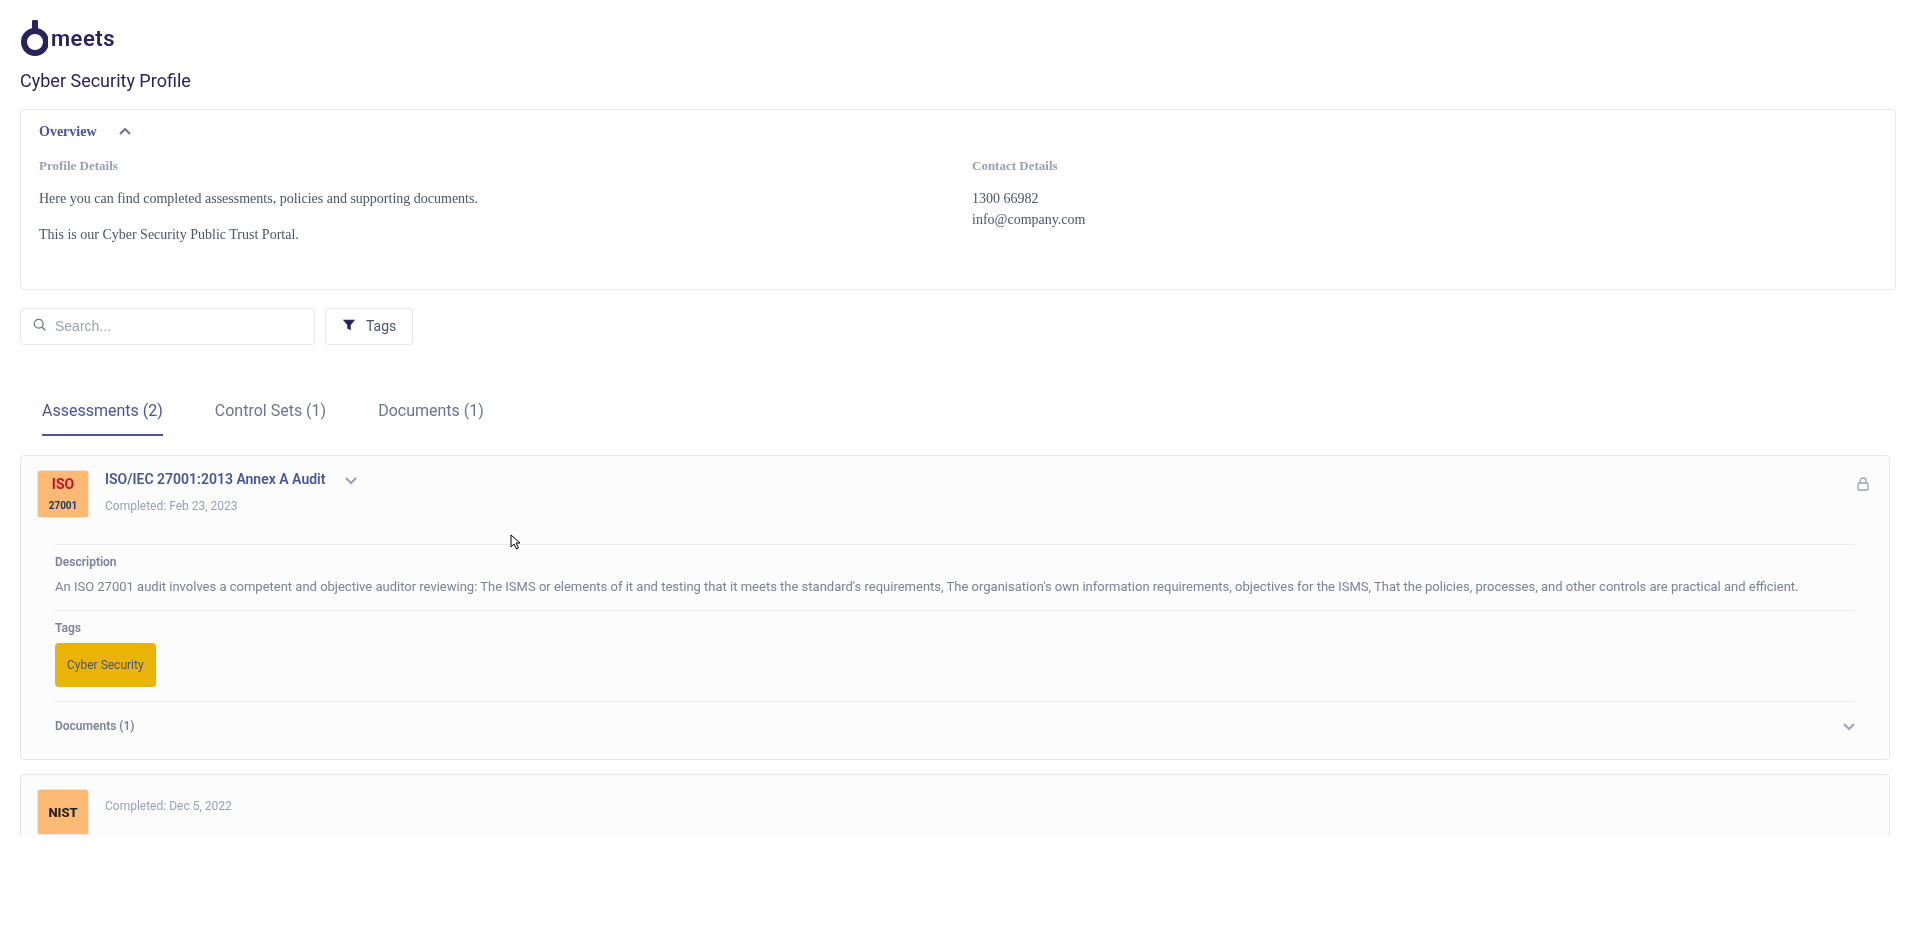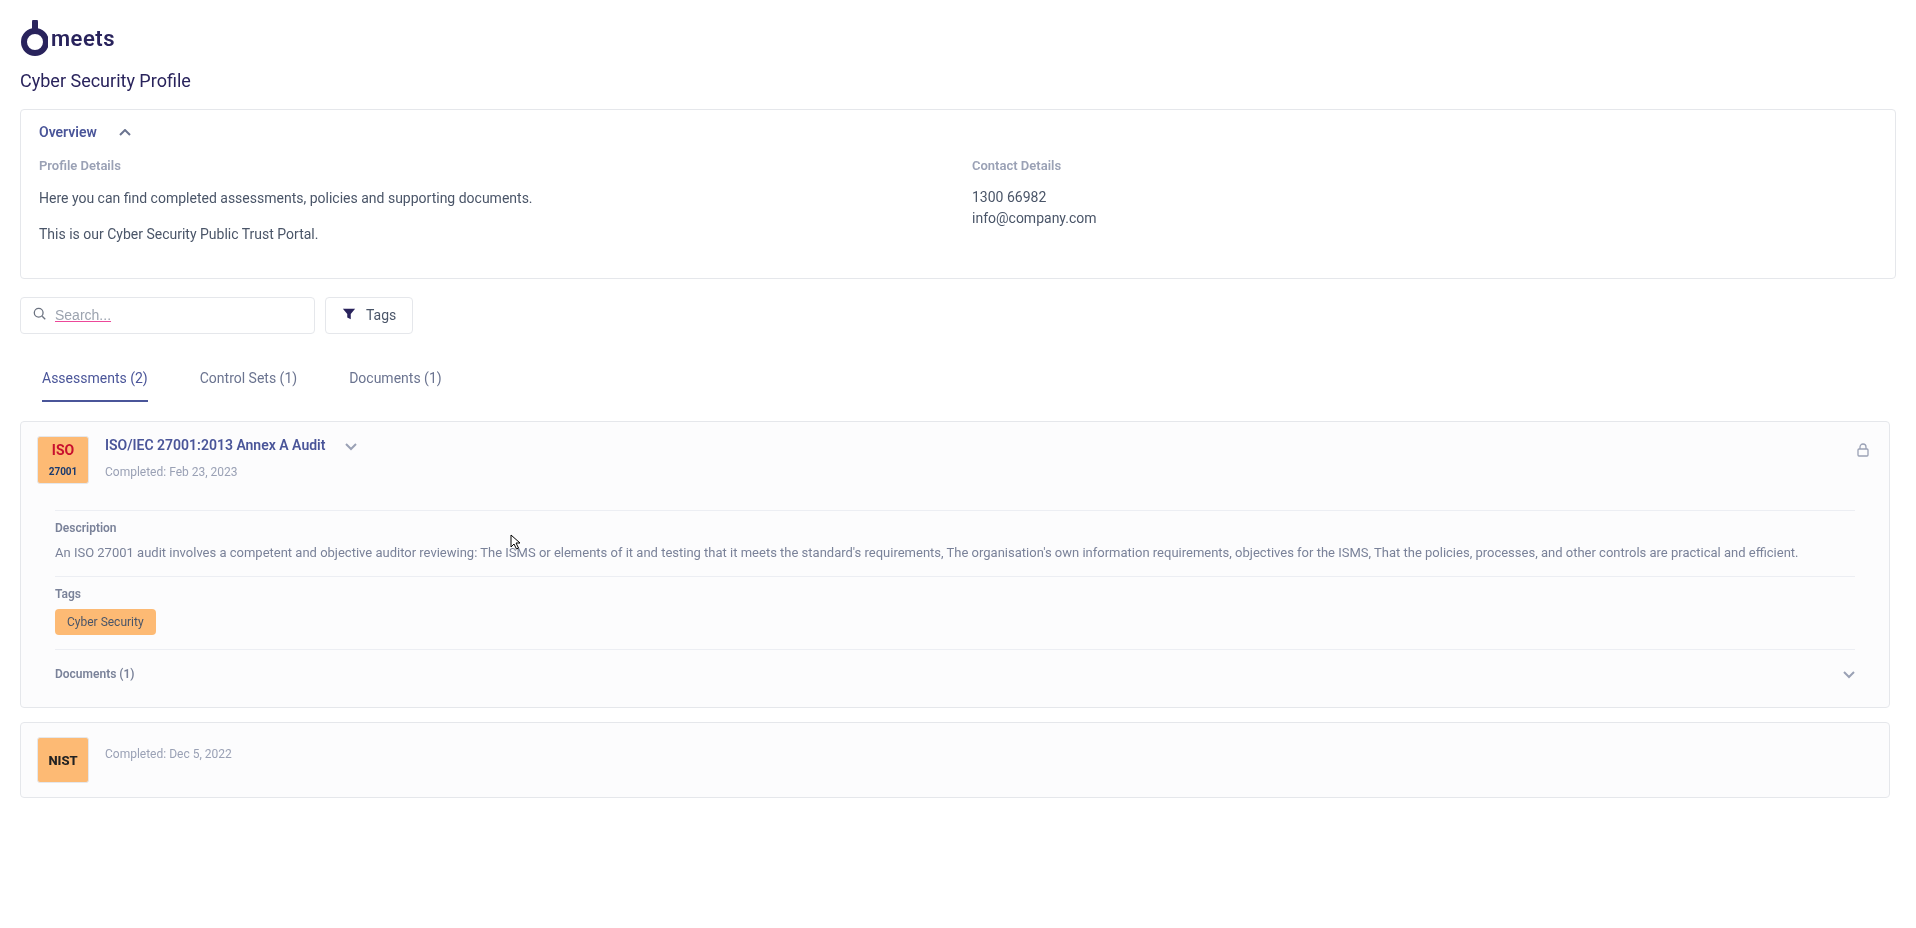--- a/index.html
+++ b/index.html
@@ -35,22 +35,23 @@
     }
     .page-title {
       font-size: 18px;
       color: #29235c;
       margin-bottom: 18px;
       font-weight: 400;
     }
     .overview-card {
       border: 1px solid #e5e7eb;
       border-radius: 4px;
-      padding: 14px 18px 18px 18px;
+      padding: 14px 18px 28px 18px;
       margin-bottom: 18px;
+      font-family: Liberation Serif, serif;
     }
     .overview-header {
       display: flex;
       align-items: center;
       gap: 22px;
       margin-bottom: 18px;
     }
     .overview-label {
       color: #4a5599;
       font-size: 14px;
@@ -98,21 +99,20 @@
       padding: 8px 12px;
       width: 295px;
       gap: 8px;
     }
     .search-box input {
       border: none;
       outline: none;
       font-size: 14px;
       flex: 1;
       color: #ec4899;
-      text-decoration: underline;
     }
     .search-box input::placeholder {
       color: #9ca3af;
     }
     .tags-filter {
       display: flex;
       align-items: center;
       border: 1px solid #e5e7eb;
       border-radius: 4px;
       padding: 8px 16px;
@@ -125,24 +125,25 @@
     }
     .tabs {
       display: flex;
       gap: 52px;
       margin-bottom: 18px;
       border-bottom: 1px solid transparent;
       padding-left: 22px;
     }
     .tab {
       padding: 6px 0 14px 0;
-      font-size: 14px;
+      font-size: 16px;
       color: #6b7490;
       cursor: pointer;
       border-bottom: 2px solid transparent;
+      margin-top: 20px;
     }
     .tab.active {
       color: #4a5599;
       border-bottom-color: #4a5599;
     }
     .scroll-area {
       height: 382px;
       overflow-y: auto;
       padding-right: 6px;
     }
@@ -234,24 +235,24 @@
       color: #7a8299;
       margin-bottom: 8px;
     }
     .description-text {
       font-size: 13px;
       color: #7a8299;
       line-height: 1.5;
     }
     .tag-chip {
       display: inline-block;
-      background: #fdba74;
+      background: #eab308;
       color: #4a5568;
       font-size: 12px;
-      padding: 6px 12px;
+      padding: 15px 12px;
       border-radius: 4px;
     }
     .docs-row {
       display: flex;
       justify-content: space-between;
       align-items: center;
       padding: 14px 0 16px 0;
       border-top: 1px solid #eceef3;
     }
     .docs-label {

